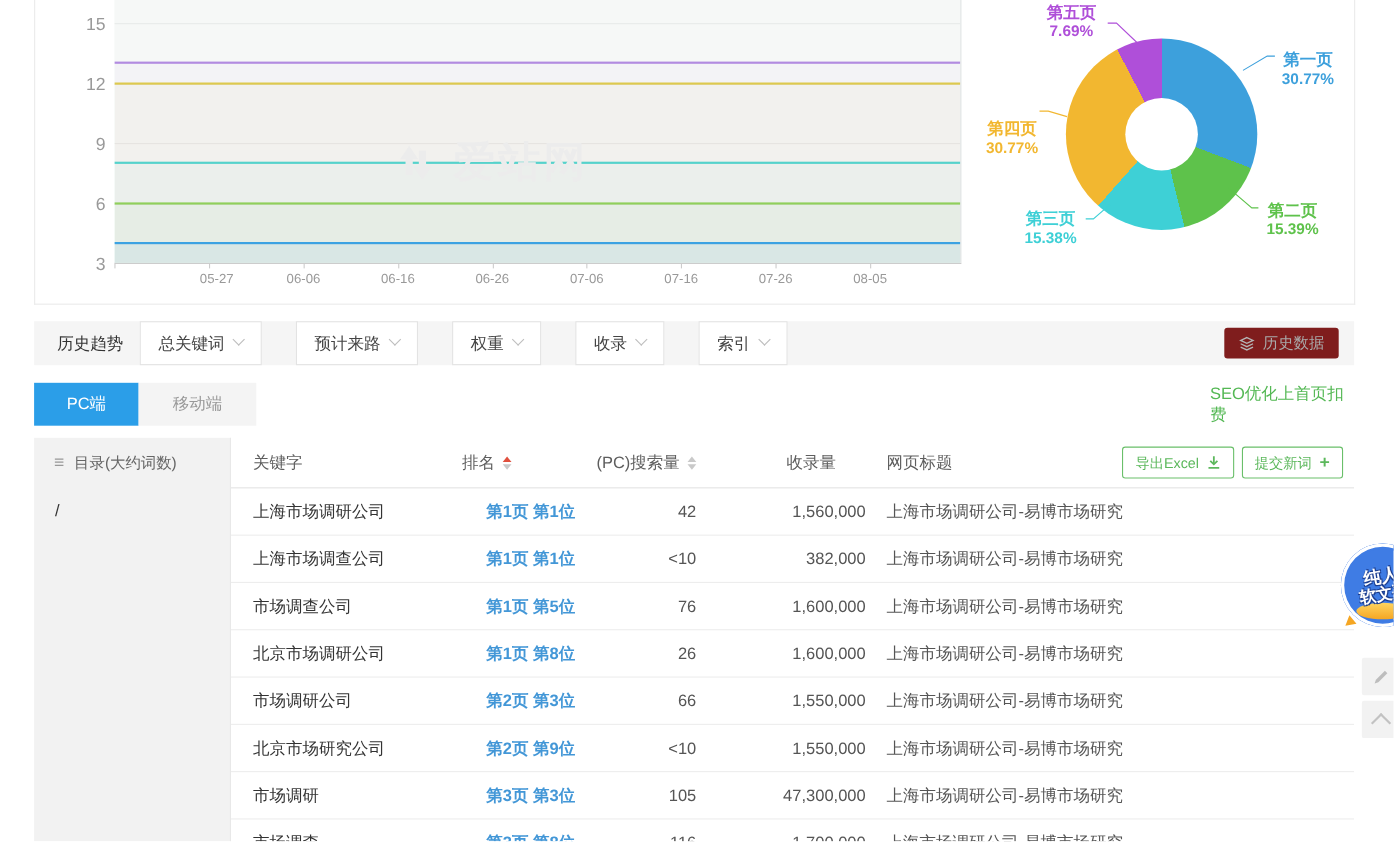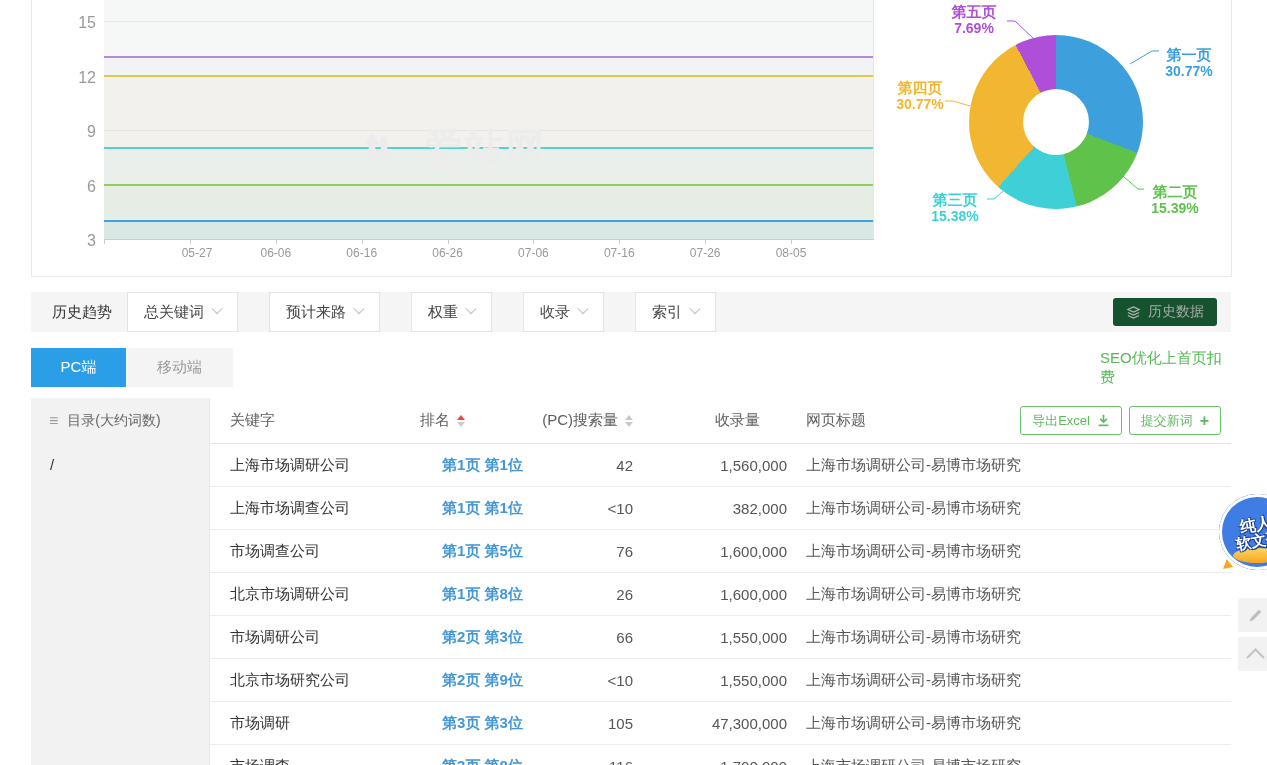--- a/index.html
+++ b/index.html
@@ -11,40 +11,40 @@
   #chart-panel{left:31px;top:0;width:1199px;height:276px;background:#fff;
     border-left:1px solid #eaeaea;border-right:1px solid #eaeaea;border-bottom:1px solid #eaeaea;}
   #plot{left:72px;top:0;width:769px;height:239px;background:#f6f8f7;border-right:1px solid #e3e6e5;overflow:hidden;}
   .gridline{position:absolute;left:0;width:100%;height:1px;background:#e8eae9;}
   .sline{position:absolute;left:0;width:100%;height:2px;}
   .sarea{position:absolute;left:0;width:100%;}
   #axis-x{left:72px;top:239px;width:770px;height:1px;background:#ccc;}
   .ylab{position:absolute;width:50px;text-align:right;font-size:16px;color:#999;transform:translateY(-7px);}
   .xlab{position:absolute;width:86px;text-align:center;font-size:12px;color:#999;top:246px;}
   .xtick{position:absolute;top:240px;width:1px;height:4px;background:#ccc;}
-  #watermark{left:324px;top:122px;display:flex;align-items:center;gap:24px;color:#ececec;}
+  #watermark{left:324px;top:122px;display:flex;align-items:center;gap:12px;color:#ececec;}
   #watermark span{font-size:38px;font-weight:bold;letter-spacing:3px;}
 
   
   #donut{left:937px;top:35px;width:174px;height:174px;border-radius:50%;}
   #donut-hole{left:991px;top:89px;width:66px;height:66px;border-radius:50%;background:#fff;}
   .pie-label{position:absolute;width:62px;text-align:center;display:flex;flex-direction:column;
     font-size:15px;line-height:17px;font-weight:bold;}
   .pie-label .pl-pct{font-size:14px;}
   #leader-svg{left:0;top:0;width:1199px;height:276px;pointer-events:none;}
 
   
   #filter-bar{left:31px;top:292px;width:1200px;height:40px;background:#f5f5f5;}
   #filter-title{left:21px;top:0;height:40px;display:flex;align-items:center;font-size:15px;color:#333;}
   #dd-group{left:97px;top:0;height:40px;display:flex;gap:32px;}
   .dd-btn{height:38px;border:1px solid #e3e3e3;background:#fff;display:flex;align-items:center;
     padding:0 16px;margin-left:-1px;font-size:15px;color:#444;cursor:pointer;}
   .chev{width:7px;height:7px;border-right:1px solid #bdbdbd;border-bottom:1px solid #bdbdbd;
     transform:rotate(45deg) translate(-1px,-1px);margin-left:9px;margin-top:-4px;display:inline-block;}
-  #history-btn{right:14px;top:6px;height:28px;background:#14532d;border-radius:3px;display:flex;
+  #history-btn{right:14px;top:6px;height:28px;background:#7f1d1d;border-radius:3px;display:flex;
     align-items:center;gap:7px;padding:0 13px;color:#a9a9a9;font-size:14px;cursor:pointer;}
 
   
   #tab-pc{left:31px;top:348px;width:95px;height:39px;background:#2b9ee8;color:#fff;
     display:flex;align-items:center;justify-content:center;font-size:15px;cursor:pointer;}
   #tab-mobile{left:126px;top:348px;width:107px;height:39px;background:#f4f4f4;color:#999;
     display:flex;align-items:center;justify-content:center;font-size:15px;cursor:pointer;}
   #seo-link{top:348px;left:1100px;width:131px;height:39px;display:flex;align-items:center;
     justify-content:flex-end;color:#54b854;font-size:15px;cursor:pointer;}
 
@@ -168,21 +168,21 @@
       <span class="pl-pct">30.77%</span>
     </div>
     <div class="pie-label" style="left: 1112px; top: 183px; color: rgb(94, 194, 75);">
       <span class="pl-name">第二页</span>
       <span class="pl-pct">15.39%</span>
     </div>
     <div class="pie-label" style="left: 892px; top: 191px; color: rgb(62, 208, 214);">
       <span class="pl-name">第三页</span>
       <span class="pl-pct">15.38%</span>
     </div>
-    <div class="pie-label" style="left: 857px; top: 79px; color: rgb(242, 183, 48);">
+    <div class="pie-label" style="left: 857px; top: 109px; color: rgb(242, 183, 48);">
       <span class="pl-name">第四页</span>
       <span class="pl-pct">30.77%</span>
     </div>
     <div class="pie-label" style="left: 911px; top: 3px; color: rgb(175, 79, 217);">
       <span class="pl-name">第五页</span>
       <span class="pl-pct">7.69%</span>
     </div>
   </section>
 
   <section id="filter-bar" class="abs">

